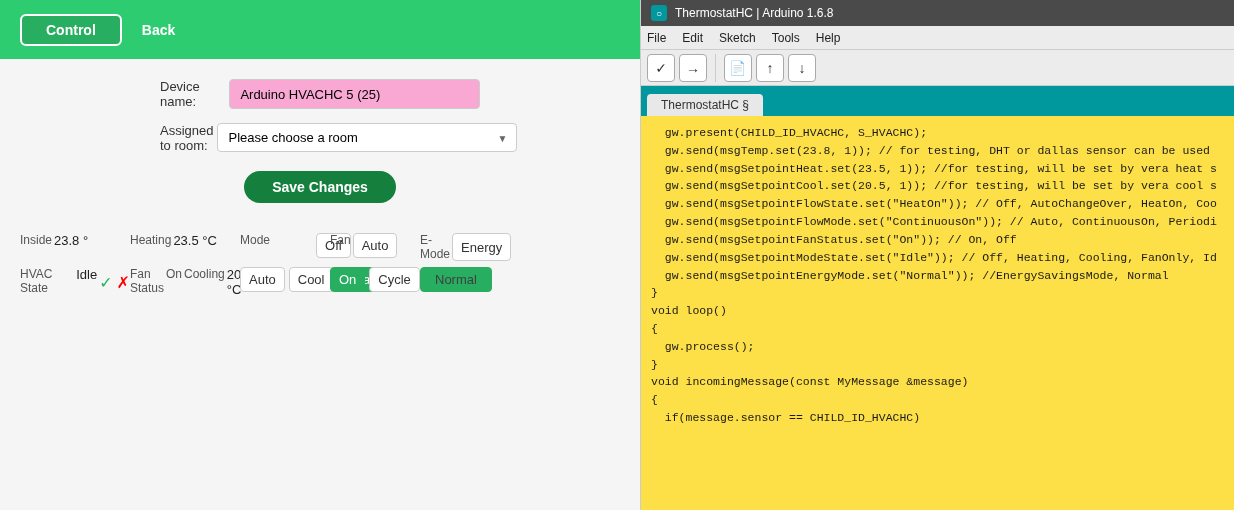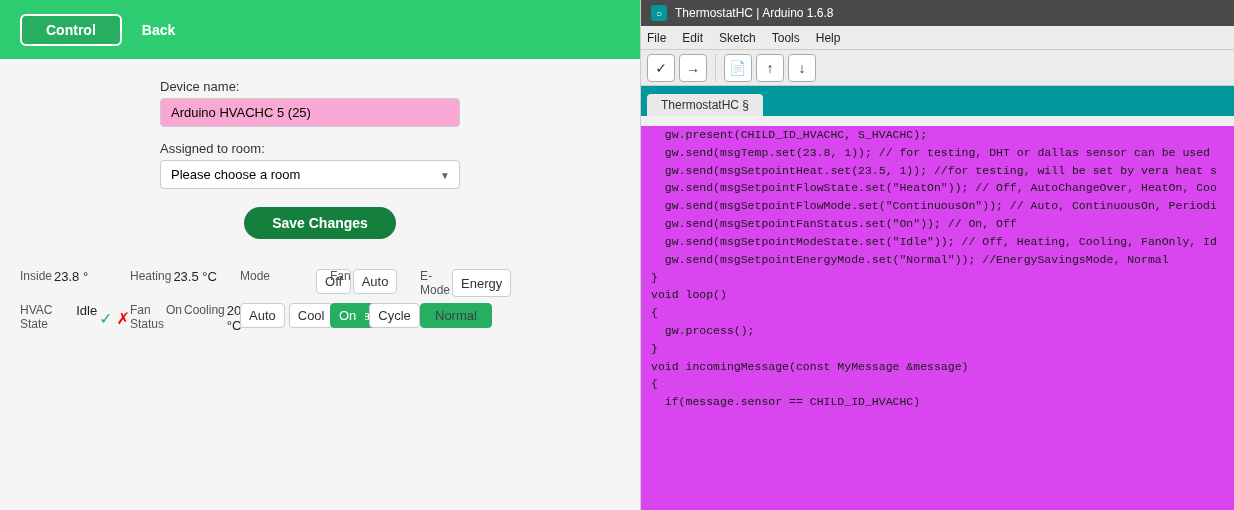--- a/index.html
+++ b/index.html
@@ -45,21 +45,20 @@
 
     .form-area {
       padding: 20px 160px 10px 160px;
       display: flex;
       flex-direction: column;
       gap: 14px;
     }
 
     .form-group {
       display: flex;
-      flex-direction: column;
       gap: 4px;
     }
 
     .form-label {
       font-size: 13px;
       color: #333;
     }
 
     .form-input {
       border: 1px solid #ccc;
@@ -282,29 +281,28 @@
     .ide-tab {
       background: #e8e8e8;
       border-radius: 4px 4px 0 0;
       padding: 4px 14px;
       font-size: 12px;
       color: #333;
       cursor: pointer;
     }
 
     .ide-code-area {
-      background: #d946ef;
+      background: #fde047;
       flex: 1;
-      padding: 0 10px;
+      padding: 8px 10px;
       overflow: hidden;
       font-family: 'Courier New', monospace;
       font-size: 11.5px;
       line-height: 1.55;
       color: #222;
-      margin-top: 10px;
     }
 
     .code-line {
       white-space: pre;
       color: #1a1a1a;
     }
 
     .divider-line {
       width: 1px;
       height: 28px;
@@ -426,20 +424,21 @@
 
   <div class="ide-tab-bar">
     <div class="ide-tab">ThermostatHC §</div>
   </div>
 
   <div class="ide-code-area">
     <div class="code-line">  gw.present(CHILD_ID_HVACHC, S_HVACHC);</div>
     <div class="code-line"></div>
     <div class="code-line">  gw.send(msgTemp.set(23.8, 1)); // for testing, DHT or dallas sensor can be used</div>
     <div class="code-line">  gw.send(msgSetpointHeat.set(23.5, 1)); //for testing, will be set by vera heat s</div>
+    <div class="code-line">  gw.send(msgSetpointCool.set(20.5, 1)); //for testing, will be set by vera cool s</div>
     <div class="code-line">  gw.send(msgSetpointFlowState.set("HeatOn")); // Off, AutoChangeOver, HeatOn, Coo</div>
     <div class="code-line">  gw.send(msgSetpointFlowMode.set("ContinuousOn")); // Auto, ContinuousOn, Periodi</div>
     <div class="code-line">  gw.send(msgSetpointFanStatus.set("On")); // On, Off</div>
     <div class="code-line">  gw.send(msgSetpointModeState.set("Idle")); // Off, Heating, Cooling, FanOnly, Id</div>
     <div class="code-line">  gw.send(msgSetpointEnergyMode.set("Normal")); //EnergySavingsMode, Normal</div>
     <div class="code-line">}</div>
     <div class="code-line"></div>
     <div class="code-line">void loop()</div>
     <div class="code-line">{</div>
     <div class="code-line">  gw.process();</div>

